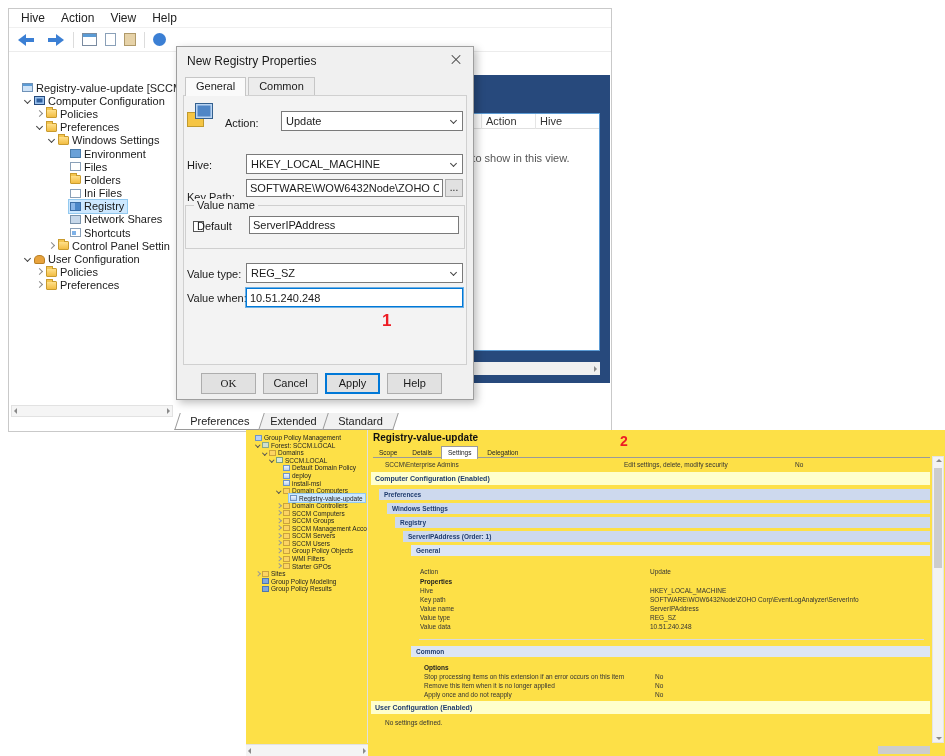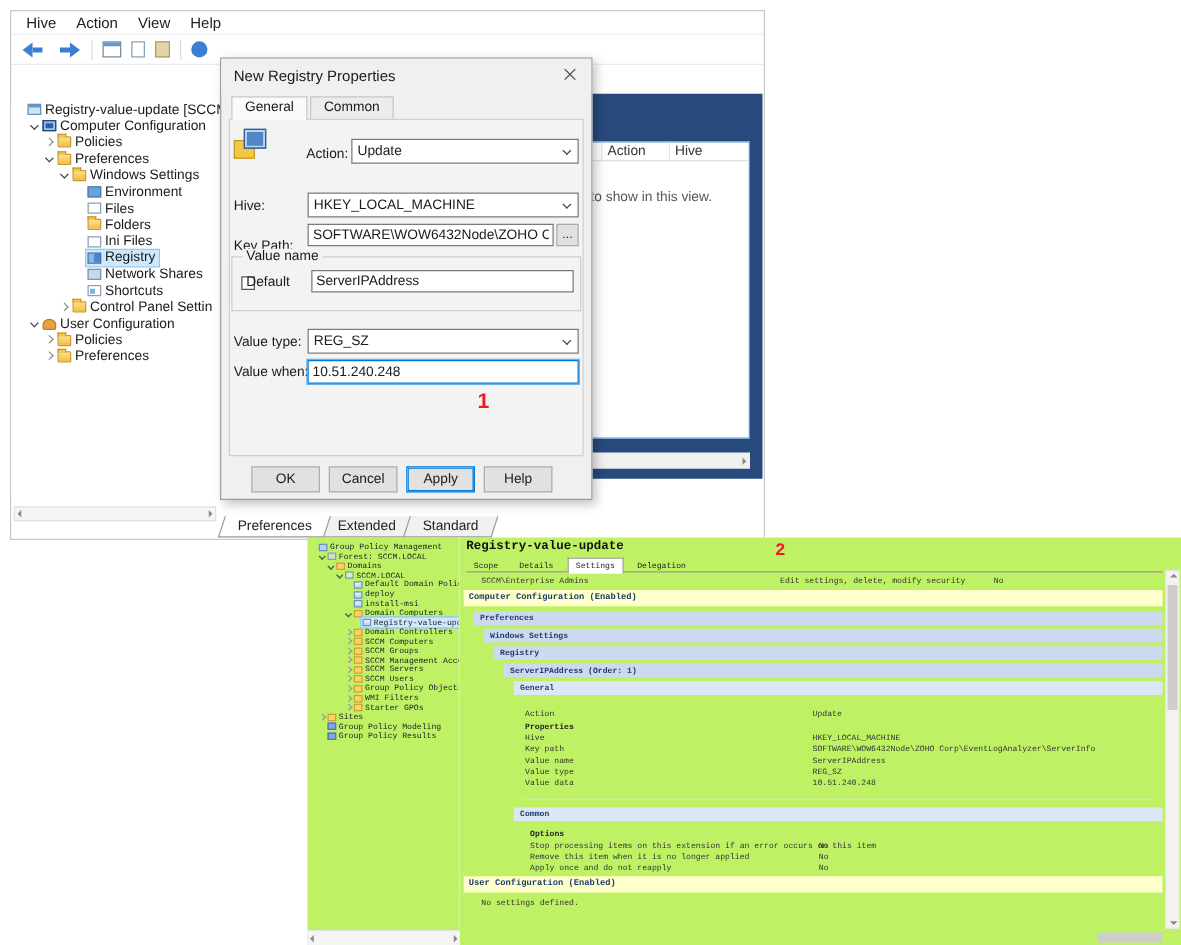--- a/index.html
+++ b/index.html
@@ -101,21 +101,21 @@
   .cb { position:absolute; width:11px; height:11px; background:#fff; border:1px solid #555; }
   .dlg-icon { position:absolute; left:10px; top:56px; width:26px; height:24px; }
   .dlg-icon::before { content:""; position:absolute; left:0; bottom:0; width:15px; height:13px; background:#f5c544; border:1px solid #c09a2e; }
   .dlg-icon::after { content:""; position:absolute; right:0; top:0; width:16px; height:14px; background:#4f86c6; border:1px solid #33608f; box-shadow:inset 0 0 0 1.5px #b9d4f2; }
   .dbtn { position:absolute; top:326px; width:55px; height:21px; background:#e1e1e1; border:1px solid #adadad; font-size:11px; text-align:center; line-height:19px; }
   .dbtn.focus { border:1px solid #0078d7; box-shadow:inset 0 0 0 1px #0078d7; }
   .marker { font-weight:bold; color:#ed1c24; position:absolute; }
   .marker1 { left:205px; top:264px; font-size:17px; }
 
   
-  .gpmc { position:absolute; left:246px; top:430px; width:699px; height:326px; background:#bef264;font-family:Liberation Mono, monospace; }
+  .gpmc { position:absolute; left:246px; top:430px; width:699px; height:326px; background:#fde047; }
   .gtree { position:absolute; left:0; top:0; width:122px; bottom:13px; overflow:hidden; border-right:1px solid #e0e0e0; padding-top:4px; }
   .grow { display:flex; align-items:center; height:7.55px; font-size:6.5px; color:#222; white-space:nowrap; }
   .glv0{padding-left:2px}.glv1{padding-left:9px}.glv2{padding-left:16px}.glv3{padding-left:23px}.glv4{padding-left:30px}.glv5{padding-left:37px}
   .gchev { width:6px; height:6px; position:relative; flex:none; }
   .gchev.exp::before { content:""; position:absolute; left:1px; top:1px; width:2.5px; height:2.5px; border-right:1px solid #555; border-bottom:1px solid #555; transform:rotate(45deg); }
   .gchev.col::before { content:""; position:absolute; left:1px; top:1px; width:2.5px; height:2.5px; border-right:1px solid #999; border-bottom:1px solid #999; transform:rotate(-45deg); }
   .gnode { display:flex; align-items:center; gap:2px; padding:0 2px 0 1px; height:7.5px; }
   .gnode.sel { background:#cde8ff; outline:1px solid #93c9ef; }
   .gic { width:7px; height:6px; flex:none; display:inline-block; }
   .gic-console { background:#b8d0f2; border:1px solid #6f94c4; }
@@ -322,21 +322,21 @@
       <span class="dlg-close"></span>
     </div>
     <div class="dtabs">
       <div class="dtab active">General</div>
       <div class="dtab">Common</div>
     </div>
     <div class="dpage"></div>
 
     <span class="dlg-icon"></span>
 
-    <span class="dlbl" style="left:48px; top:70px;margin-left:20px;">Action:</span>
+    <span class="dlbl" style="left:48px; top:70px;">Action:</span>
     <div class="combo" style="left:104px; top:64px; width:182px;">
         <span>Update</span>
       </div>
 
     <span class="dlbl" style="left:10px; top:112px;">Hive:</span>
     <div class="combo" style="left:69px; top:107px; width:217px;">
         <span>HKEY_LOCAL_MACHINE</span>
       </div>
 
     <span class="dlbl" style="left:10px; top:144px;">Key Path:</span>
@@ -353,21 +353,21 @@
     <span class="dlbl" style="left:10px; top:221px;">Value type:</span>
     <div class="combo" style="left:69px; top:216px; width:217px;">
         <span>REG_SZ</span>
       </div>
 
     <span class="dlbl" style="left:10px; top:245px;">Value when:</span>
     <input class="tin focus" style="left: 69px; top: 241px; width: 217px; height: 19px;" value="10.51.240.248">
 
     <span class="marker marker1">1</span>
 
-    <div class="dbtn" style="left:24px;">OK</div>
+    <div class="dbtn" style="left:24px;font-family:Liberation Serif, serif;">OK</div>
     <div class="dbtn" style="left:86px;">Cancel</div>
     <div class="dbtn focus" style="left:148px;">Apply</div>
     <div class="dbtn" style="left:210px;">Help</div>
   </div>
 
   <div class="gpmc">
 
     <div class="gtree">
       <div class="grow glv0">
           <span class="gchev"></span>

